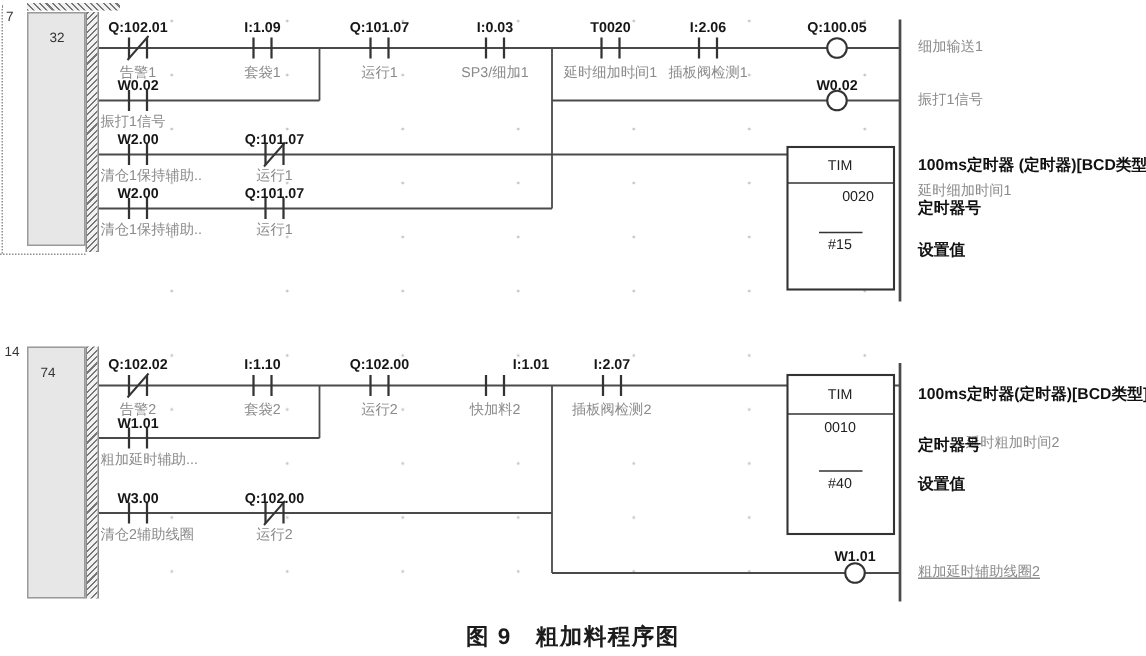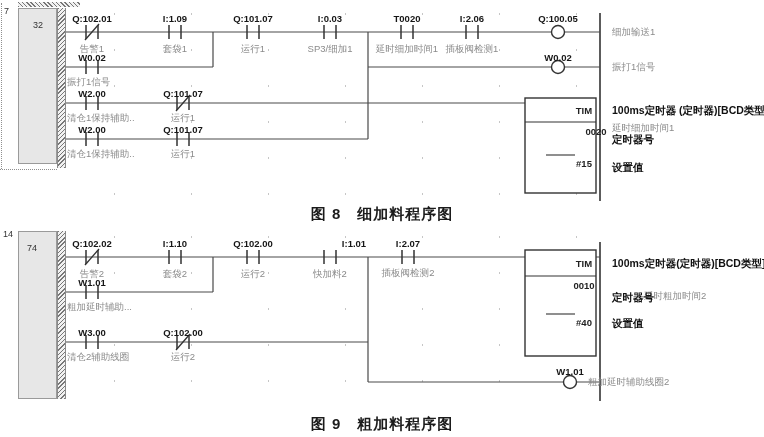--- a/index.html
+++ b/index.html
@@ -13,22 +13,22 @@
   .dotb{position:absolute;border-top:1px dotted #8f8f8f;height:0;}
   .grid{position:absolute;background-image:radial-gradient(circle,#c6c6c6 0.9px,transparent 1.1px);
         background-size:77px 36px;background-position:10px 22px;}
   svg{position:absolute;left:0;top:0;}
   .addr{position:absolute;transform:translateX(-50%);font-size:9.5px;font-weight:bold;color:#161616;
         white-space:nowrap;line-height:11px;}
   .cmt{position:absolute;transform:translateX(-50%);font-size:9.5px;color:#8b8b8b;white-space:nowrap;line-height:11px;}
   .cmt.la{transform:none;}
   .rlabel{position:absolute;font-size:9.5px;color:#8b8b8b;white-space:nowrap;line-height:11px;}
   .rbold{position:absolute;font-size:10.5px;font-weight:bold;color:#111;white-space:nowrap;line-height:12px;}
-  .boxtxt{position:absolute;transform:translateX(-50%);font-size:9.5px;font-weight:bold;color:#222;
-          white-space:nowrap;line-height:11px;margin-left:24px;}
+  .boxtxt{position:absolute;transform:translateX(-50%);font-size:9.5px;font-weight:normal;color:#222;
+          white-space:nowrap;line-height:11px;}
   .rnum{position:absolute;font-size:9px;color:#333;line-height:10px;}
   .caption{position:absolute;left:0;width:764px;text-align:center;font-size:15px;font-weight:bold;
            color:#1b1b1b;letter-spacing:1px;}
 </style>
 </head>
 <body>
 
 <div id="screen">
 
   <div class="hatchh" style="left:18px;top:2px;width:62px;"></div>
@@ -181,21 +181,20 @@
   <span class="rlabel" style="left:612px;top:61px;">振打1信号</span>
 
   <span class="boxtxt" style="left:560px;top:105px;">TIM</span>
   <span class="boxtxt" style="left:572px;top:126px;">0020</span>
   <span class="boxtxt" style="left:560px;top:158px;">#15</span>
   <span class="rbold" style="left:612px;top:104px;">100ms定时器 (定时器)[BCD类型]</span>
   <span class="rlabel" style="left:612px;top:122px;">延时细加时间1</span>
   <span class="rbold" style="left:612px;top:133px;">定时器号</span>
   <span class="rbold" style="left:612px;top:161px;">设置值</span>
 
-  <div class="caption" style="top:205px;">图 8　细加料程序图</div>
 
   <span class="addr" style="left:92px;top:238px;">Q:102.02</span>
   <span class="addr" style="left:175px;top:238px;">I:1.10</span>
   <span class="addr" style="left:253px;top:238px;">Q:102.00</span>
   <span class="addr" style="left:330px;top:238px;padding-left:48px;">I:1.01</span>
   <span class="addr" style="left:408px;top:238px;">I:2.07</span>
   <span class="cmt" style="left:92px;top:268px;">告警2</span>
   <span class="cmt" style="left:175px;top:268px;">套袋2</span>
   <span class="cmt" style="left:253px;top:268px;">运行2</span>
   <span class="cmt" style="left:330px;top:268px;">快加料2</span>
@@ -203,21 +202,21 @@
 
   <span class="addr" style="left:92px;top:277px;">W1.01</span>
   <span class="cmt la" style="left:67px;top:301px;">粗加延时辅助...</span>
 
   <span class="addr" style="left:92px;top:327px;text-align:center;">W3.00</span>
   <span class="addr" style="left:183px;top:327px;">Q:102.00</span>
   <span class="cmt la" style="left:67px;top:351px;">清仓2辅助线圈</span>
   <span class="cmt" style="left:183px;top:351px;">运行2</span>
 
   <span class="addr" style="left:570px;top:366px;">W1.01</span>
-  <span class="rlabel" style="left:588px;top:376px;">粗加延时辅助线圈2</span>
+  <span class="rlabel" style="left:612px;top:376px;text-decoration:underline;">粗加延时辅助线圈2</span>
 
   <span class="boxtxt" style="left:560px;top:258px;">TIM</span>
   <span class="boxtxt" style="left:560px;top:280px;">0010</span>
   <span class="boxtxt" style="left:560px;top:317px;">#40</span>
   <span class="rbold" style="left:612px;top:257px;">100ms定时器(定时器)[BCD类型]</span>
   <span class="rlabel" style="left:644px;top:280px;margin-top:10px;">延时粗加时间2</span>
   <span class="rbold" style="left:612px;top:291px;">定时器号</span>
   <span class="rbold" style="left:612px;top:317px;">设置值</span>
 
   <div class="caption" style="top:415px;">图 9　粗加料程序图</div>

